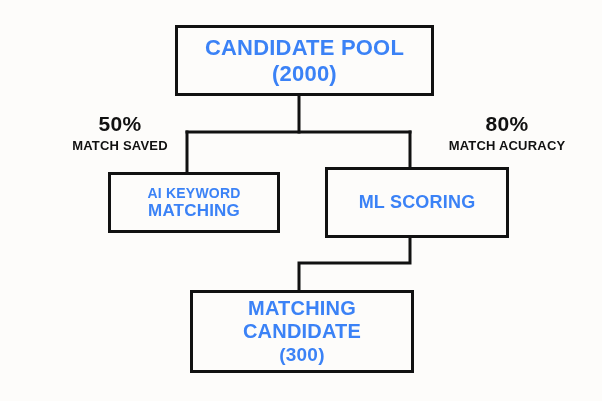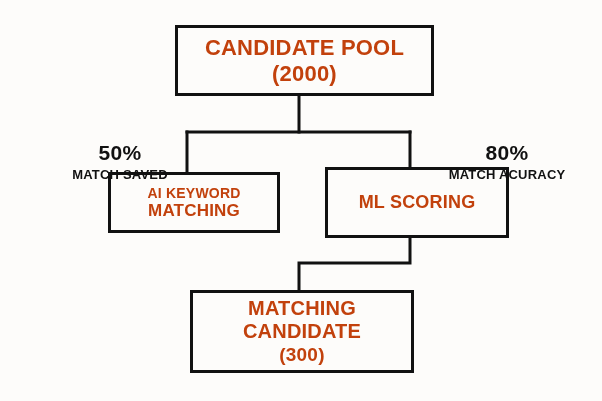--- a/index.html
+++ b/index.html
@@ -35,21 +35,21 @@
   .node {
     position: absolute;
     box-sizing: border-box;
     background: #fdfcfa;
     border: 3px solid #111111;
     display: flex;
     flex-direction: column;
     align-items: center;
     justify-content: center;
     text-align: center;
-    color: #c2410c;
+    color: #3b82f6;
     z-index: 2;
   }
   .node .line1,
   .node .line2,
   .node .line3 {
     display: block;
     font-weight: bold;
     letter-spacing: 0.2px;
     line-height: 1.16;
     white-space: nowrap;
@@ -90,21 +90,20 @@
   #node-qualified-candidates .line1 { font-size: 20px; }
   #node-qualified-candidates .line2 { font-size: 20px; }
   #node-qualified-candidates .line3 { font-size: 19px; }
 
   
   .annotation {
     position: absolute;
     text-align: center;
     color: #111111;
     z-index: 3;
-    margin-top: 29px;
   }
   .annotation .value {
     display: block;
     font-size: 21px;
     font-weight: bold;
     letter-spacing: 0.3px;
     line-height: 1.1;
     white-space: nowrap;
   }
   .annotation .caption {

